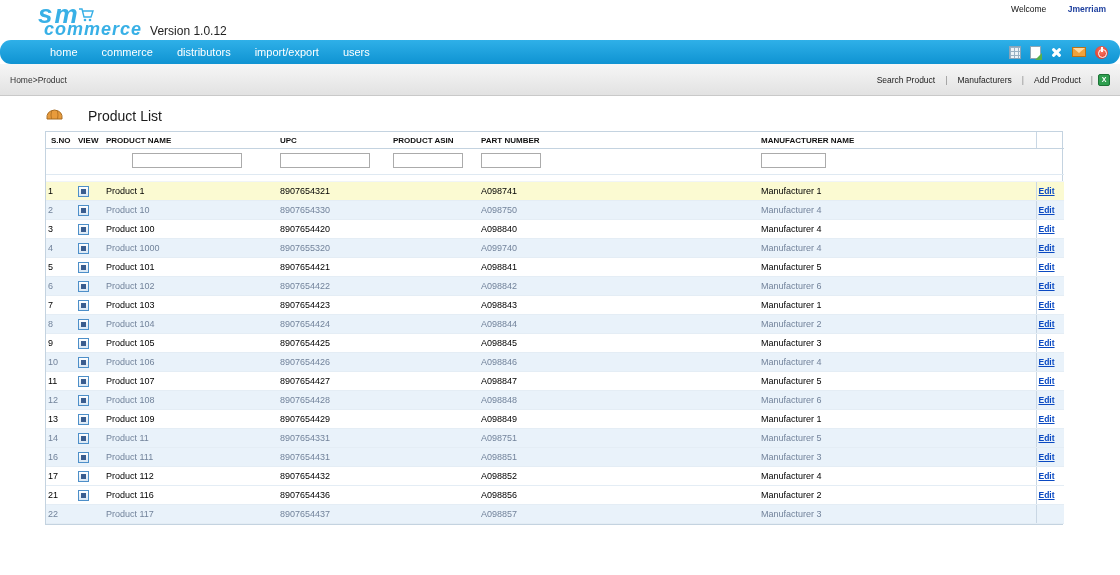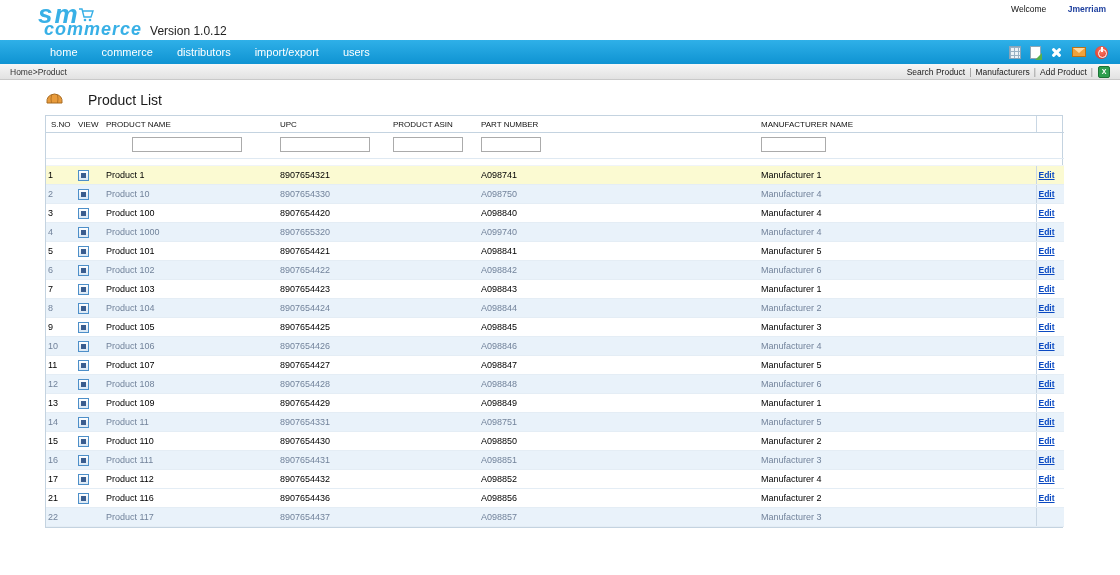--- a/index.html
+++ b/index.html
@@ -11,21 +11,21 @@
   .logo { position:absolute; left:38px; top:1px; color:#38b0e6; font-style:italic; font-weight:bold; line-height:1; }
   .logo-sm { font-size:26px; letter-spacing:2px; position:relative; display:inline-block; }
   .logo-cart { position:absolute; left:40px; top:-1px; }
   .logo-row { margin-top:-7px; margin-left:6px; display:flex; align-items:flex-end; }
   .logo-commerce { font-size:18px; letter-spacing:1px; }
   .version { font-size:12px; color:#222; font-style:normal; font-weight:normal; margin-left:8px; margin-bottom:1px; }
   .welcome { position:absolute; right:14px; top:4px; font-size:8.5px; color:#111; }
   .username { color:#1d3f9e; font-weight:bold; cursor:pointer; margin-left:19px; }
 
   
-  .nav { height:24px; background:linear-gradient(#2fb0e8,#0f93d2); display:flex; align-items:center; padding:0 12px 0 50px; }
+  .nav { height:24px; background:linear-gradient(#2fb0e8,#0f93d2); display:flex; align-items:center; padding:0 12px 0 50px;border-radius:11px; }
   .nav-item { color:#fff; font-size:11px; margin-right:24px; cursor:pointer; white-space:nowrap; }
   .nav-icons { margin-left:auto; display:flex; align-items:center; gap:9px; }
   .nav-ico { display:inline-block; cursor:pointer; }
 
   .grid-icon { width:12px; height:13px; border:1px solid #8aa4b8; background-color:#eef3f7;
     background-image:linear-gradient(#9ab1c4 1px,transparent 1px),linear-gradient(90deg,#9ab1c4 1px,transparent 1px);
     background-size:4px 4px; }
   .note-icon { width:11px; height:13px; background:#fff; border:1px solid #8fa6b5; position:relative; }
   .note-icon::after { content:""; position:absolute; right:-2px; bottom:-2px; width:0; height:0;
     border-style:solid; border-width:0 0 7px 7px; border-color:transparent transparent #58b14c transparent; }
@@ -34,38 +34,38 @@
   .tools-icon::before { transform:rotate(45deg); }
   .tools-icon::after  { transform:rotate(-45deg); }
   .mail-icon { width:14px; height:10px; background:#f0a23c; border:1px solid #b97318; position:relative; }
   .mail-icon::after { content:""; position:absolute; left:0; top:0;
     border-left:6px solid transparent; border-right:6px solid transparent; border-top:5px solid #ffd9a0; }
   .power-icon { width:13px; height:13px; border-radius:50%; background:radial-gradient(circle at 50% 40%, #ff7a66, #cf2a1d); position:relative; }
   .power-icon::before { content:""; position:absolute; left:3px; top:3px; width:7px; height:7px; border:1.5px solid #fff; border-radius:50%; }
   .power-icon::after { content:""; position:absolute; left:5.5px; top:1.5px; width:2px; height:5px; background:#fff; }
 
   
-  .crumbbar { height:16px; background:linear-gradient(#f6f6f6,#e2e2e2); border-bottom:1px solid #c9c9c9;
+  .crumbbar { height:32px; background:linear-gradient(#f6f6f6,#e2e2e2); border-bottom:1px solid #c9c9c9;
     display:flex; align-items:center; font-size:8.5px; padding:0 10px; color:#333; }
   .crumb-right { margin-left:auto; display:flex; align-items:center; gap:5px; }
   .crumb-link { color:#222; cursor:pointer; white-space:nowrap; }
   .sep { color:#8a8a8a; }
   .excel-icon { width:12px; height:12px; background:#2e9e4f; border:1px solid #1c7336; border-radius:2px;
     display:inline-flex; align-items:center; justify-content:center; cursor:pointer; }
   .excel-icon::after { content:"X"; color:#fff; font-size:7px; font-weight:bold; }
 
   
   .titlebar { display:flex; align-items:center; margin:10px 0 6px 45px;gap:16px; }
   .title-icon { margin-right:8px; }
   .page-title { font-size:14px; color:#1b1b1b; }
 
   
   .tablewrap { margin-left:45px; width:1018px; border:1px solid #c4d3e0; }
   table { border-collapse:collapse; width:100%; table-layout:fixed; font-size:9px; }
-  th { font-size:8px; font-weight:normal; color:#111; text-align:left; padding:4px 2px 3px;
+  th { font-size:8px; font-weight:bold; color:#111; text-align:left; padding:4px 2px 3px;
     border-bottom:1px solid #c4d3e0; white-space:nowrap; overflow:hidden; }
   .filter-row td { padding:4px 2px 6px; border-bottom:1px solid #dfe9f2; }
   td.filter-name { padding-left:28px; }
   input.filter { height:15px; border:1px solid #ababab; font-size:9px; padding:0 3px;
     font-family:"Liberation Sans",sans-serif; background:#fff; }
   .f-name { width:110px; } .f-upc { width:90px; } .f-asin { width:70px; } .f-part { width:60px; } .f-manu { width:65px; }
   .spacer-row td { height:7px; border-bottom:1px solid #f0f4f8; }
   tr.data td { height:19px; padding:0 2px; border-bottom:1px solid #e4edf5; white-space:nowrap; overflow:hidden; }
   tr.data { background:#fff; color:#000; }
   tr.data.alt { background:#e9f2fa; color:#72839b; }
@@ -116,21 +116,21 @@
       <span class="nav-ico note-icon"></span>
       <span class="nav-ico tools-icon"></span>
       <span class="nav-ico mail-icon"></span>
       <span class="nav-ico power-icon"></span>
     </div>
 </div>
 
 <div class="crumbbar">
   <span>Home&gt;Product</span>
   <div class="crumb-right">
-    <span style="display:flex;align-items:center;gap:4px;">
+    <span style="display:flex;align-items:center;gap:10px;">
         <span class="crumb-link">Search Product</span>
         <span class="sep">|</span>
         <span class="crumb-link">Manufacturers</span>
         <span class="sep">|</span>
         <span class="crumb-link">Add Product</span>
         <span class="sep">|</span>
       </span>
     <span class="excel-icon"></span>
   </div>
 </div>
@@ -316,30 +316,20 @@
         <tr class="data alt">
     <td class="c-sno">14</td>
     <td class="c-view"><span class="view-icon"></span></td>
     <td class="c-name">Product 11</td>
     <td class="c-upc">8907654331</td>
     <td class="c-asin"></td>
     <td class="c-part">A098751</td>
     <td class="c-manu">Manufacturer 5</td>
     <td class="c-edit"><a class="edit-link">Edit</a></td>
   </tr>
-        <tr class="data">
-    <td class="c-sno">15</td>
-    <td class="c-view"><span class="view-icon"></span></td>
-    <td class="c-name">Product 110</td>
-    <td class="c-upc">8907654430</td>
-    <td class="c-asin"></td>
-    <td class="c-part">A098850</td>
-    <td class="c-manu">Manufacturer 2</td>
-    <td class="c-edit"><a class="edit-link">Edit</a></td>
-  </tr>
         <tr class="data alt">
     <td class="c-sno">16</td>
     <td class="c-view"><span class="view-icon"></span></td>
     <td class="c-name">Product 111</td>
     <td class="c-upc">8907654431</td>
     <td class="c-asin"></td>
     <td class="c-part">A098851</td>
     <td class="c-manu">Manufacturer 3</td>
     <td class="c-edit"><a class="edit-link">Edit</a></td>
   </tr>

